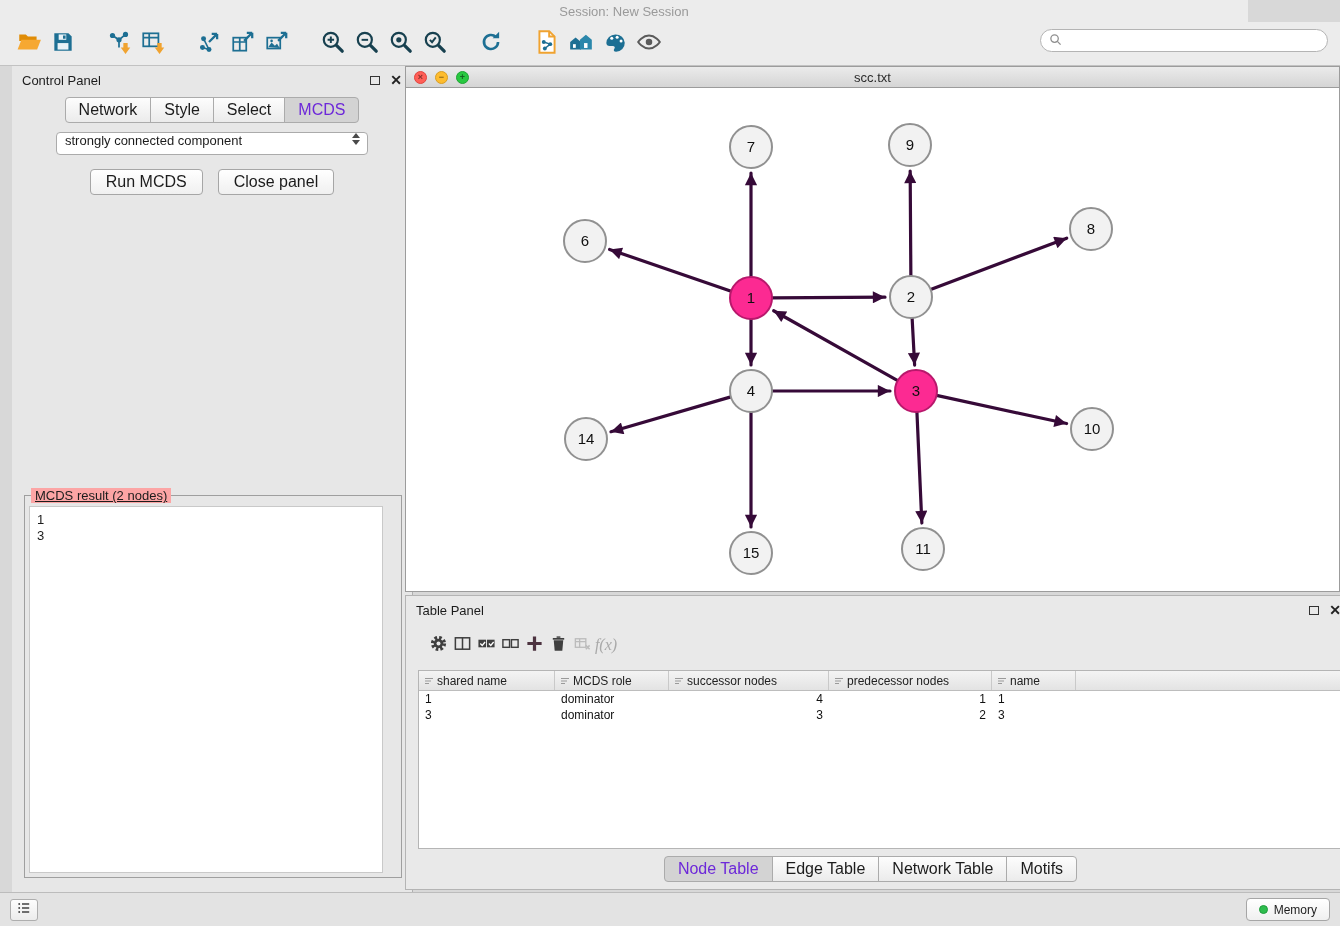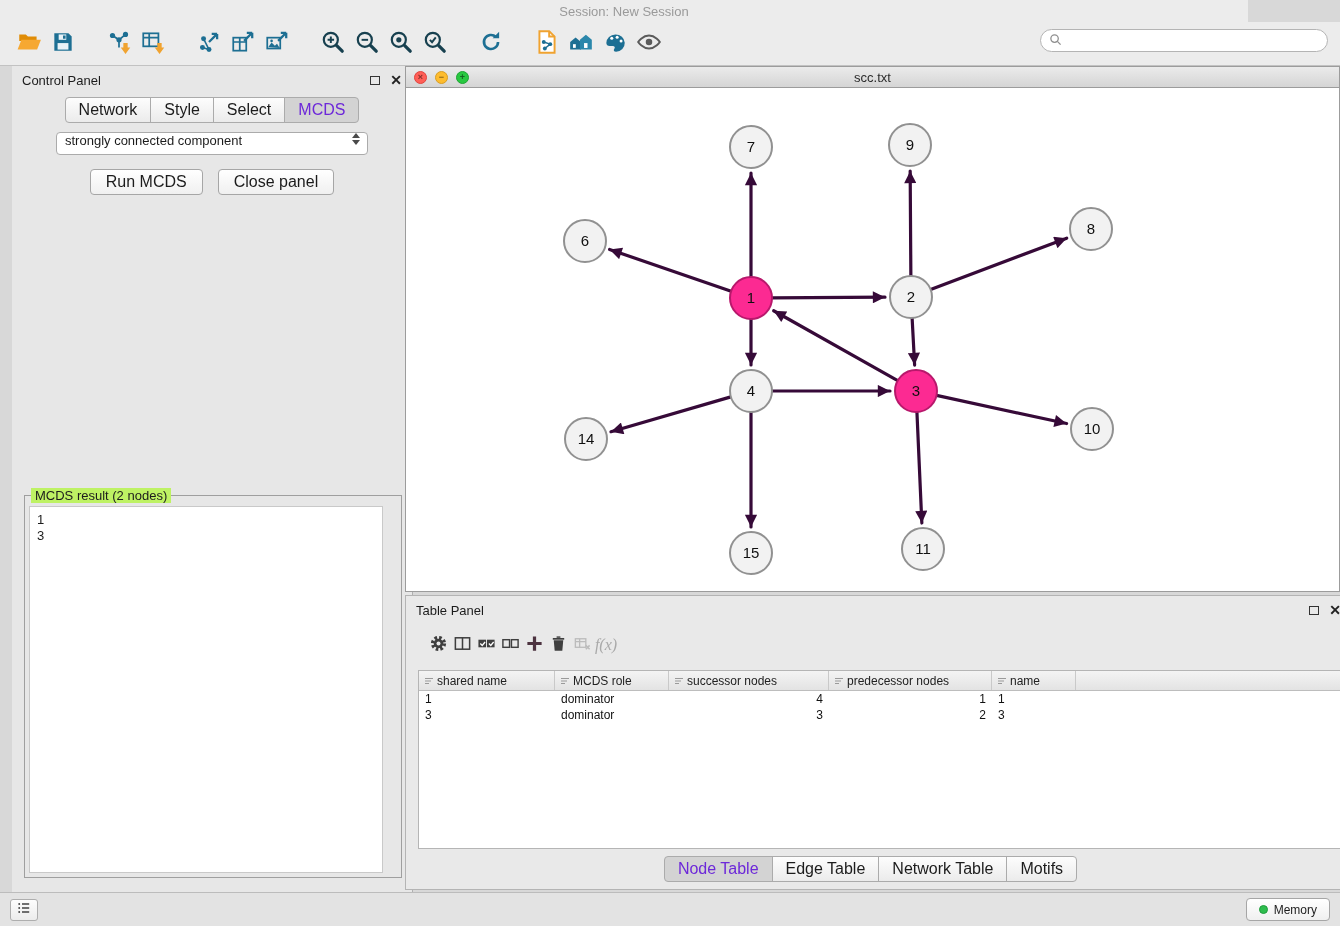--- a/index.html
+++ b/index.html
@@ -39,21 +39,21 @@
   .opt-label{text-align:center;margin-top:23px;font-size:13px;}
   .dropdown{width:312px;height:23px;margin:9px auto 0;background:#fff;border:1px solid #ababab;
     border-radius:4px;display:flex;align-items:flex-start;padding:0 4px 12px 8px;font-size:13px;}
   .dd-arrows{margin-left:auto;display:flex;flex-direction:column;align-items:center;gap:2px;padding:0 3px;}
   .dd-arrows .up{width:0;height:0;border-left:4px solid transparent;border-right:4px solid transparent;border-bottom:5px solid #4a4a4a;}
   .dd-arrows .down{width:0;height:0;border-left:4px solid transparent;border-right:4px solid transparent;border-top:5px solid #4a4a4a;}
   .btn-row{display:flex;justify-content:center;gap:15px;margin-top:14px;}
   .btn{background:linear-gradient(#ffffff,#f0f0f0);border:1px solid #a6a6a6;border-radius:4px;
     padding:3px 15px;font-size:16px;color:#1c1c1c;font-family:"Liberation Sans",sans-serif;}
   .result-group{position:absolute;left:12px;right:10px;top:429px;bottom:14px;border:1px solid #9f9f9f;}
-  .result-legend{position:absolute;top:-8px;left:6px;background:#bef264;padding:0 4px;font-size:13px;}
+  .result-legend{position:absolute;top:-8px;left:6px;background:#fca5a5;padding:0 4px;font-size:13px;text-decoration:underline;}
   .result-list{position:absolute;left:4px;right:18px;top:10px;bottom:4px;background:#fff;
     border:1px solid #c9c9c9;padding:5px 7px;font-size:13px;line-height:16px;overflow:hidden;}
   
   .network-window{position:absolute;left:405px;top:66px;width:935px;height:526px;background:#fff;
     border:1px solid #9c9c9c;}
   .net-titlebar{height:21px;background:linear-gradient(#ebebeb,#d5d5d5);border-bottom:1px solid #9c9c9c;
     position:relative;display:flex;align-items:center;justify-content:center;font-size:13px;color:#2b2b2b;}
   .traffic{position:absolute;left:8px;top:4px;display:flex;gap:8px;}
   .light{width:13px;height:13px;border-radius:50%;display:flex;align-items:center;justify-content:center;
     font-size:9px;line-height:1;color:rgba(0,0,0,0.5);font-weight:bold;}

